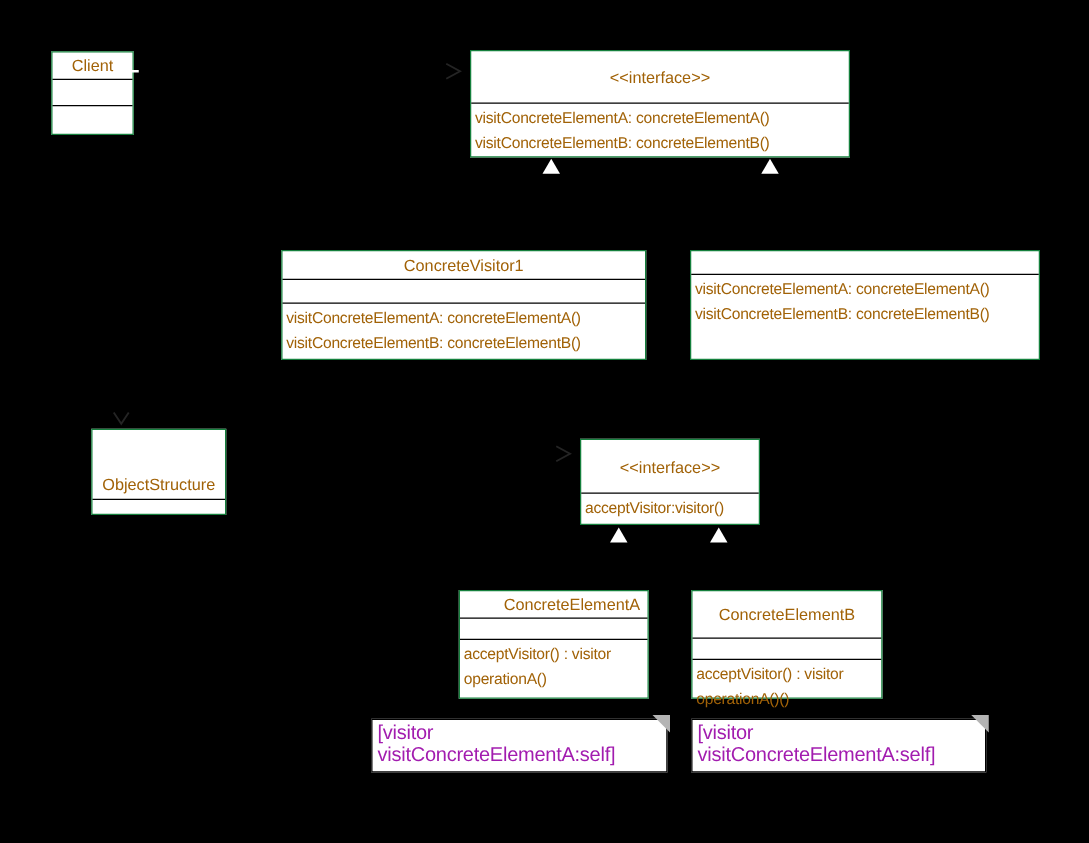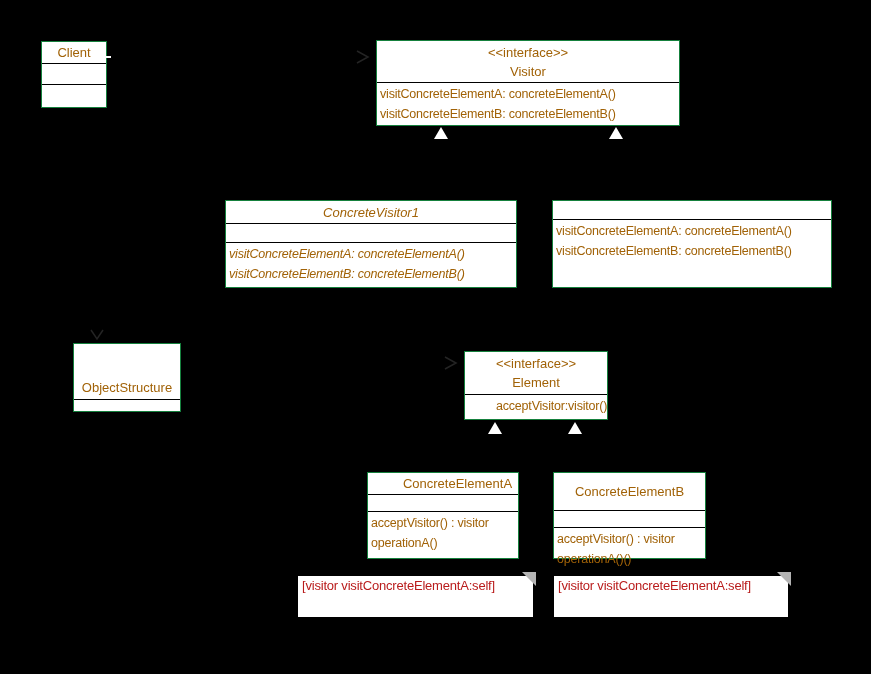--- a/index.html
+++ b/index.html
@@ -28,22 +28,22 @@
     display:flex;flex-direction:column;justify-content:center;
   }
   .cmp-title .line{line-height:19px;}
   .cmp-methods{padding:1px 3px;}
   .cmp-methods .line{white-space:nowrap;line-height:20px;letter-spacing:-0.2px;}
   .uml-note{
     position:absolute;
     background:#ffffff;
     border:1px solid #000000;
     box-sizing:border-box;
-    color:#b91c1c;
-    font-size:13px;
+    color:#a21caf;
+    font-size:16px;
     padding:2px 4px;
     letter-spacing:-0.2px;
   }
   .note-fold{
     position:absolute;
     top:-4px;right:-3px;
     width:0;height:0;
     border-top:14px solid #b4b4b4;
     border-left:14px solid transparent;
   }
@@ -64,29 +64,28 @@
   <div class="cmp cmp-title cmp-sep" style="height:22px;">
     <div class="line">Client</div>
   </div>
   <div class="cmp cmp-sep" style="height:21px;"></div>
   <div class="cmp" style="height:20px;"></div>
 </div>
 
 <div class="uml-box" style="left:376px;top:40px;width:304px;height:86px;">
   <div class="cmp cmp-title cmp-sep" style="height:42px;">
     <div class="line">&lt;&lt;interface&gt;&gt;</div>
-    <div class="line">Visitor</div>
   </div>
   <div class="cmp cmp-methods" style="height:42px;">
     <div class="line">visitConcreteElementA: concreteElementA()</div>
     <div class="line">visitConcreteElementB: concreteElementB()</div>
   </div>
 </div>
 
-<div class="uml-box" style="left:225px;top:200px;width:292px;height:88px;font-style:italic;">
+<div class="uml-box" style="left:225px;top:200px;width:292px;height:88px;">
   <div class="cmp cmp-title cmp-sep" style="height:23px;">
     <div class="line">ConcreteVisitor1</div>
   </div>
   <div class="cmp cmp-sep" style="height:19px;"></div>
   <div class="cmp cmp-methods" style="height:42px;">
     <div class="line">visitConcreteElementA: concreteElementA()</div>
     <div class="line">visitConcreteElementB: concreteElementB()</div>
   </div>
 </div>
 
@@ -102,23 +101,22 @@
   <div class="cmp cmp-title cmp-sep" style="height:24px;margin-top:32px;">
     <div class="line">ObjectStructure</div>
   </div>
   <div class="cmp cmp-sep" style="height:21px;"></div>
   <div class="cmp" style="height:20px;"></div>
 </div>
 
 <div class="uml-box" style="left:464px;top:351px;width:144px;height:69px;">
   <div class="cmp cmp-title cmp-sep" style="height:43px;">
     <div class="line">&lt;&lt;interface&gt;&gt;</div>
-    <div class="line">Element</div>
   </div>
-  <div class="cmp cmp-methods" style="height:23px;margin-left:28px;">
+  <div class="cmp cmp-methods" style="height:23px;">
     <div class="line" style="line-height:21px;">acceptVisitor:visitor()</div>
   </div>
 </div>
 
 <div class="uml-box" style="left:367px;top:472px;width:152px;height:87px;">
   <div class="cmp cmp-title cmp-sep" style="height:22px;padding-left:29px;">
     <div class="line">ConcreteElementA</div>
   </div>
   <div class="cmp cmp-sep" style="height:17px;"></div>
   <div class="cmp cmp-methods" style="height:44px;">

